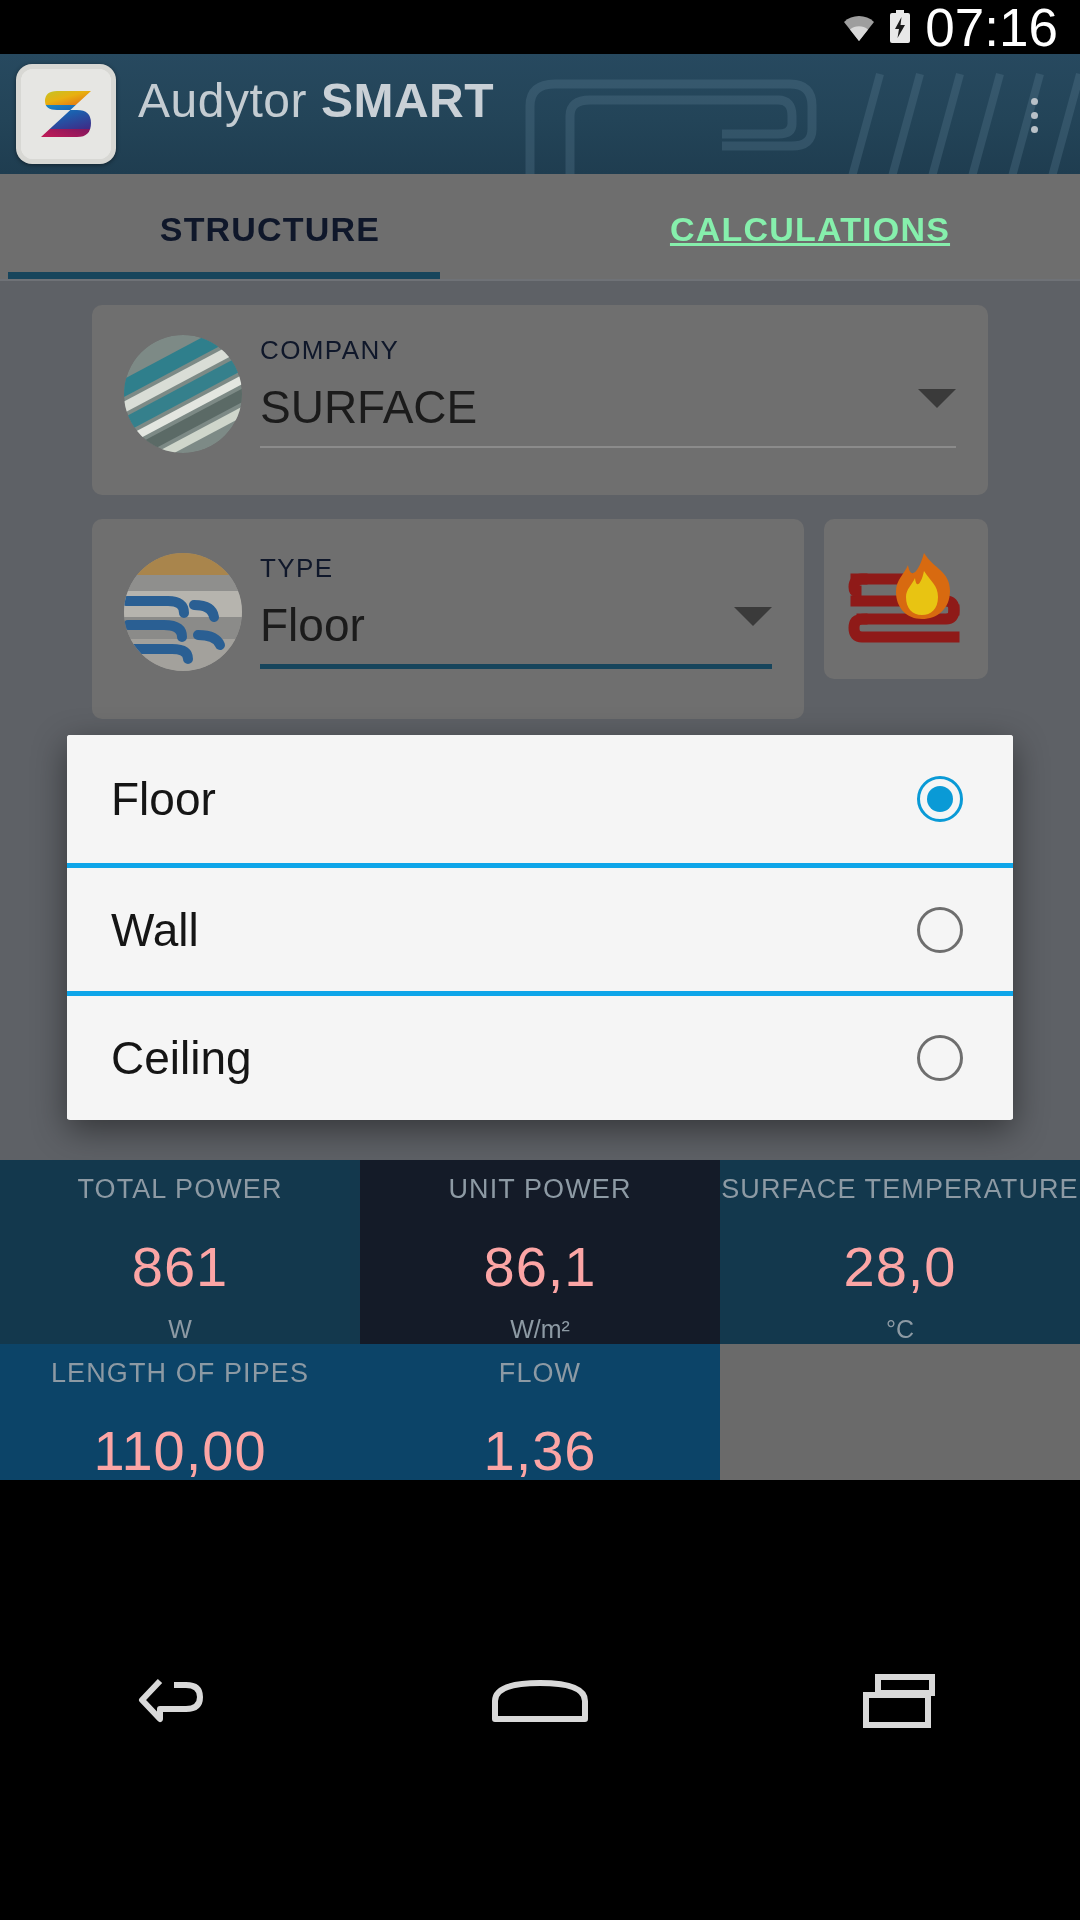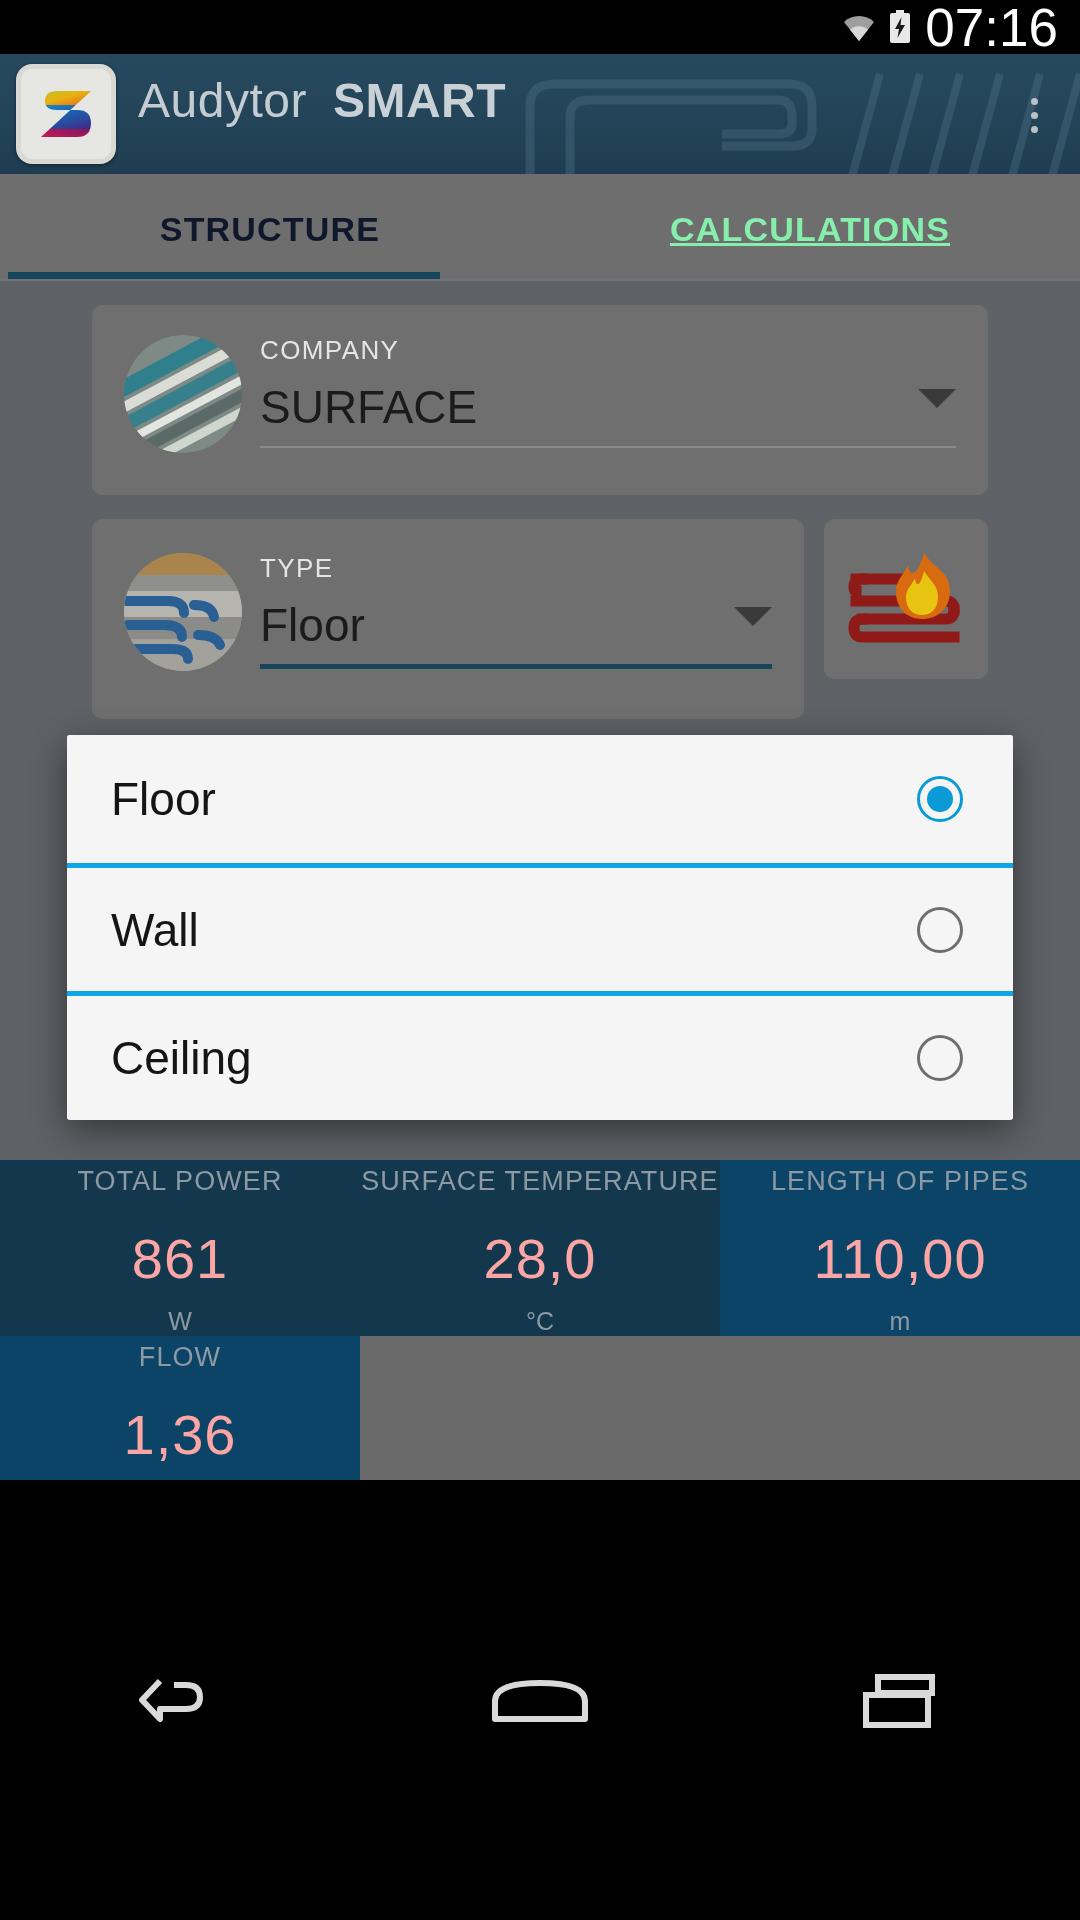--- a/index.html
+++ b/index.html
@@ -38,21 +38,21 @@
     position:absolute; left:16px; top:10px; width:100px; height:100px;
     border-radius:16px; background:#d8d8d4; padding:5px;
     box-shadow:0 1px 4px rgba(0,0,0,.45);
   }
   .logo-inner{
     width:100%; height:100%; border-radius:12px; overflow:hidden; position:relative;
     background:#e9e9e6;
   }
   .apptitle{
     position:absolute; left:138px; top:0; height:92px;
-    display:flex; align-items:center; gap:26px;
+    display:flex; align-items:center; gap:14px;
     color:#c4ccd2; font-size:48px; font-weight:300; letter-spacing:.5px;
   }
   .apptitle .bold{ font-weight:700; color:#c9d0d6; }
   .overflow-btn{
     position:absolute; right:22px; top:32px; width:48px; height:58px;
     display:flex; flex-direction:column; align-items:center; justify-content:center; gap:7px;
   }
   .overflow-btn i{ display:block; width:7px; height:7px; border-radius:50%; background:#b9c1c8; }
 
   
@@ -90,21 +90,21 @@
   .card-bottom{ left:92px; top:462px; width:896px; height:216px; }
 
   .thumb{
     position:absolute; left:32px; top:30px; width:118px; height:118px;
     border-radius:50%; overflow:hidden;
   }
   .thumb.t2{ top:34px; }
 
   .field{ position:absolute; left:168px; }
   .field-label{
-    font-size:26px; letter-spacing:1.4px; color:#e5e5e5; font-weight:400;
+    font-size:26px; letter-spacing:1.4px; color:#0f172a; font-weight:400;
   }
   .field-value{
     font-size:46px; color:#1b1b1b; font-weight:400; margin-top:14px;
   }
   .field-underline{
     height:2px; background:#8b8b8b; margin-top:12px;
   }
   .field-underline.active{ height:5px; background:#17455c; }
   .caret{
     position:absolute; right:0; bottom:26px;
@@ -143,21 +143,21 @@
     content:""; width:26px; height:26px; border-radius:50%; background:#0a9ad6;
   }
 
   
   .stats{
     position:absolute; left:0; top:1160px; width:1080px; height:320px;
     display:grid; grid-template-columns:1fr 1fr 1fr; grid-template-rows:1fr 1fr;
   }
   .stat{
     display:flex; flex-direction:column; align-items:center; justify-content:center;
-    padding-top:6px;
+    padding-top:14px;
   }
   .stat .s-label{
     font-size:27px; letter-spacing:1.1px; color:#8d9aa4; font-weight:400; text-align:center;
   }
   .stat .s-value{
     font-size:56px; color:#fca5a5; font-weight:300; margin-top:29px; letter-spacing:1px;
   }
   .stat .s-unit{
     font-size:25px; color:#8d9aa4; margin-top:16px;
   }
@@ -368,20 +368,25 @@
     <span class="radio"></span>
   </div>
 </div>
 
 <div class="stats">
   <div class="stat bg-a">
     <div class="s-label">TOTAL POWER</div>
     <div class="s-value">861</div>
     <div class="s-unit">W</div>
   </div>
+  <div class="stat bg-b">
+    <div class="s-label">UNIT POWER</div>
+    <div class="s-value">86,1</div>
+    <div class="s-unit">W/m²</div>
+  </div>
   <div class="stat bg-a">
     <div class="s-label">SURFACE TEMPERATURE</div>
     <div class="s-value">28,0</div>
     <div class="s-unit">°C</div>
   </div>
   <div class="stat bg-d">
     <div class="s-label">LENGTH OF PIPES</div>
     <div class="s-value">110,00</div>
     <div class="s-unit">m</div>
   </div>

